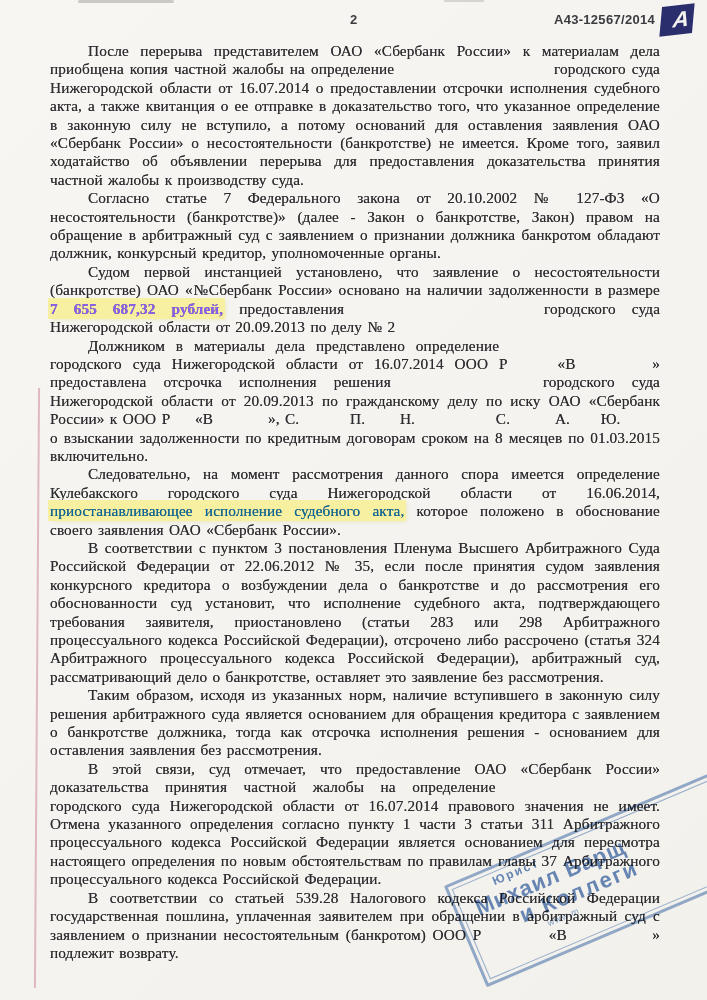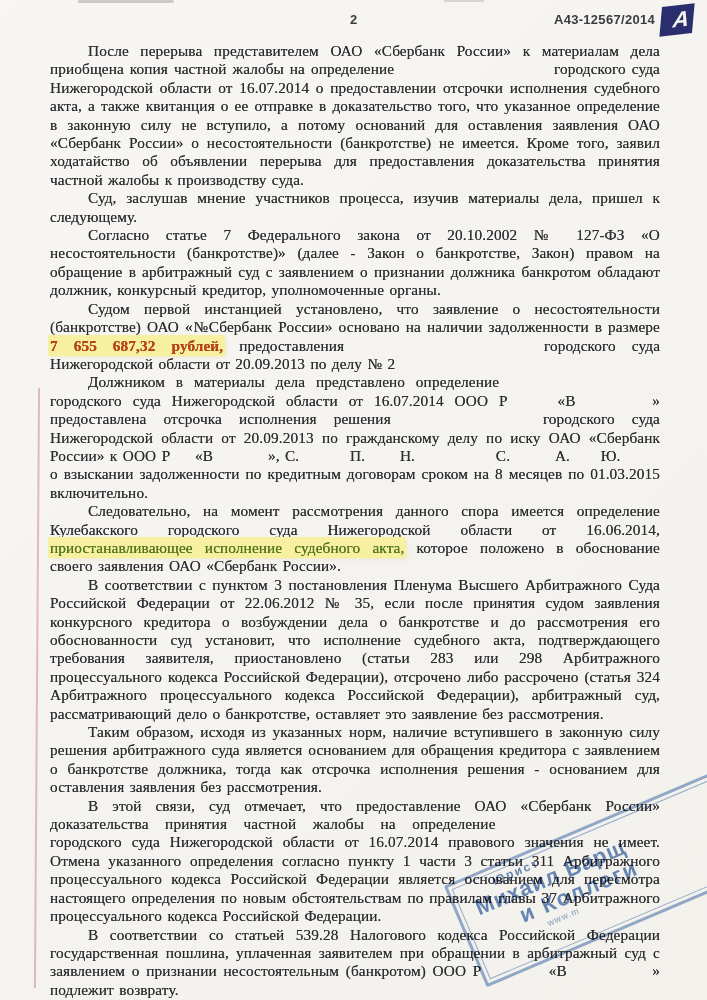--- a/index.html
+++ b/index.html
@@ -44,23 +44,23 @@
     font-size:15.3px;line-height:18.4px;
     text-align:justify;
     word-spacing:1.4px;letter-spacing:.1px;
     text-shadow:0 0 .6px rgba(45,44,48,.75);
   }
   .para{margin:0;text-indent:38px;}
   .gap{display:inline-block;height:2px;}
   .hl{
     background:#f7f0a0;
     box-shadow:0 0 0 2px #f7f0a0, 2px 2px 4px rgba(222,212,110,.5);
-    color:#4d7c0f;
+    color:#0369a1;
   }
-  .num-hl{font-weight:bold;color:#c2410c;}
+  .num-hl{font-weight:bold;color:#8b5cf6;}
   
   .crease{
     position:absolute;left:36px;top:388px;height:600px;width:2px;
     background:rgba(196,112,138,.45);
     transform:rotate(.4deg);
   }
   
   .smudge1{position:absolute;left:78px;top:0;width:96px;height:3px;background:rgba(120,120,120,.35);border-radius:2px;}
   .smudge2{position:absolute;left:444px;top:0;width:40px;height:2px;background:rgba(140,140,140,.3);}
   
@@ -95,21 +95,20 @@
 
   <div class="pg-num">2</div>
   <div class="case-num">А43-12567/2014</div>
 
   <div class="logo">
     <span>А</span>
   </div>
 
   <div class="doc-body">
       <p class="para"><span>После перерыва представителем ОАО «Сбербанк России» к материалам дела приобщена копия частной жалобы на определение</span> <span class="gap" style="width: 148px;"></span> <span>городского суда Нижегородской области от 16.07.2014 о предоставлении отсрочки исполнения судебного акта, а также квитанция о ее отправке в доказательство того, что указанное определение в законную силу не вступило, а потому оснований для оставления заявления ОАО «Сбербанк России» о несостоятельности (банкротстве) не имеется. Кроме того, заявил ходатайство об объявлении перерыва для предоставления доказательства принятия частной жалобы к производству суда.</span> </p>
-      <p class="para"><span>Суд, заслушав мнение участников процесса, изучив материалы дела, пришел к следующему.</span> </p>
       <p class="para"><span>Согласно статье 7 Федерального закона от 20.10.2002 № 127-ФЗ «О несостоятельности (банкротстве)» (далее - Закон о банкротстве, Закон) правом на обращение в арбитражный суд с заявлением о признании должника банкротом обладают должник, конкурсный кредитор, уполномоченные органы.</span> </p>
       <p class="para"><span>Судом первой инстанцией установлено, что заявление о несостоятельности (банкротстве) ОАО «№Сбербанк России» основано на наличии задолженности в размере</span> <span class="hl num-hl">7 655 687,32  рублей,</span> <span>предоставления</span> <span class="gap" style="width: 168px;"></span> <span>городского суда Нижегородской области от 20.09.2013 по делу № 2</span> </p>
       <p class="para"><span>Должником в материалы дела представлено определение</span> <span class="gap" style="width: 150px;"></span> <span>городского суда Нижегородской области от 16.07.2014 ООО Р</span> <span class="gap" style="width: 28px;"></span> <span>«В</span> <span class="gap" style="width: 55px;"></span> <span>» предоставлена отсрочка исполнения решения</span> <span class="gap" style="width: 118px;"></span> <span>городского суда Нижегородской области от 20.09.2013 по гражданскому делу по иску ОАО «Сбербанк России» к ООО Р</span> <span class="gap" style="width: 14px;"></span> <span>«В</span> <span class="gap" style="width: 44px;"></span> <span>», С.</span> <span class="gap" style="width: 40px;"></span> <span>П.</span> <span class="gap" style="width: 24px;"></span> <span>Н.</span> <span class="gap" style="width: 70px;"></span> <span>С.</span> <span class="gap" style="width: 34px;"></span> <span>А.</span> <span class="gap" style="width: 20px;"></span> <span>Ю.</span> <span class="gap" style="width: 34px;"></span> <span>о взыскании задолженности по кредитным договорам сроком на 8 месяцев по 01.03.2015 включительно.</span> </p>
       <p class="para"><span>Следовательно, на момент рассмотрения данного спора имеется определение Кулебакского городского суда Нижегородской области от 16.06.2014,</span> <span class="hl">приостанавливающее исполнение судебного акта,</span> <span>которое положено в обоснование своего заявления ОАО «Сбербанк России».</span> </p>
       <p class="para"><span>В соответствии с пунктом 3 постановления Пленума Высшего Арбитражного Суда Российской Федерации от 22.06.2012 № 35, если после принятия судом заявления конкурсного кредитора о возбуждении дела о банкротстве и до рассмотрения его обоснованности суд установит, что исполнение судебного акта, подтверждающего требования заявителя, приостановлено (статьи 283 или 298 Арбитражного процессуального кодекса Российской Федерации), отсрочено либо рассрочено (статья 324 Арбитражного процессуального кодекса Российской Федерации), арбитражный суд, рассматривающий дело о банкротстве, оставляет это заявление без рассмотрения.</span> </p>
       <p class="para"><span>Таким образом, исходя из указанных норм, наличие вступившего в законную силу решения арбитражного суда является основанием для обращения кредитора с заявлением о банкротстве должника, тогда как отсрочка исполнения решения - основанием для оставления заявления без рассмотрения.</span> </p>
       <p class="para"><span>В этой связи, суд отмечает, что предоставление ОАО «Сбербанк России» доказательства принятия частной жалобы на определение</span> <span class="gap" style="width: 148px;"></span> <span>городского суда Нижегородской области от 16.07.2014 правового значения не имеет. Отмена указанного определения согласно пункту 1 части 3 статьи 311 Арбитражного процессуального кодекса Российской Федерации является основанием для пересмотра настоящего определения по новым обстоятельствам по правилам главы 37 Арбитражного процессуального кодекса Российской Федерации.</span> </p>
       <p class="para"><span>В соответствии со статьей 539.28 Налогового кодекса Российской Федерации государственная пошлина, уплаченная заявителем при обращении в арбитражный суд с заявлением о признании несостоятельным (банкротом) ООО Р</span> <span class="gap" style="width: 54px;"></span> <span>«В</span> <span class="gap" style="width: 72px;"></span> <span>» подлежит возврату.</span> </p>
     </div>
 

